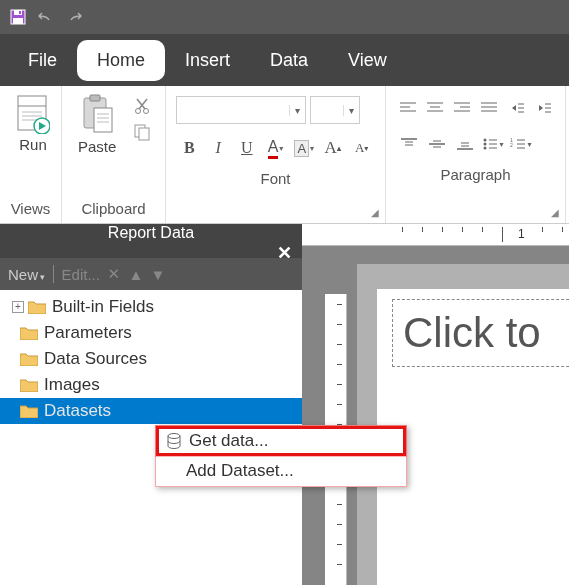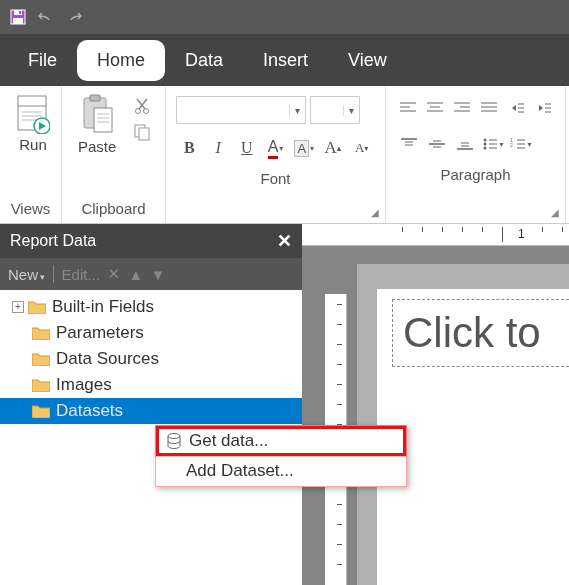--- a/index.html
+++ b/index.html
@@ -43,31 +43,31 @@
   
   .para-group { width: 180px; }
   .para-row { display: flex; gap: 2px; padding: 6px 4px; }
   .para-btn { width: 26px; height: 24px; display: flex; align-items: center; justify-content: center; }
   
   
   .main { display: flex; height: calc(585px - 34px - 52px - 138px); }
   
   
   .panel { width: 302px; background: #fff; display: flex; flex-direction: column; }
-  .panel-title { height: 34px; background: #444; color: #fff; display: flex; align-items: center; padding: 0 10px; font-size: 16px; }
+  .panel-title { height: 34px; background: #444; color: #fff; display: flex; align-items: center; padding: 0 10px; font-size: 16px; flex-direction: column; }
   .panel-close { margin-left: auto; font-size: 18px; font-weight: bold; cursor: pointer; }
   .panel-toolbar { height: 32px; background: #555; display: flex; align-items: center; padding: 0 8px; gap: 6px; color: #ccc; font-size: 15px; }
   .panel-toolbar .tb-sep { width: 1px; height: 18px; background: #888; margin: 0 2px; }
   .panel-toolbar .disabled { color: #888; }
   .tb-arrow { font-size: 9px; margin-left: 2px; }
   .tb-icon { width: 16px; height: 16px; display: inline-flex; align-items: center; justify-content: center; }
   
   .tree { flex: 1; background: #fff; padding-top: 4px; position: relative; }
   .tree-item { display: flex; align-items: center; height: 26px; padding-left: 12px; font-size: 17px; color: #333; }
-  .tree-item.child { padding-left: 32px; }
+  .tree-item.child { padding-left: 20px; }
   .tree-item.selected { background: #007acc; color: #e5e5e5; }
   .tree-expand { width: 12px; height: 12px; border: 1px solid #999; display: flex; align-items: center; justify-content: center; font-size: 10px; line-height: 1; margin-right: 4px; color: #666; background: #fff; }
   .folder-icon { width: 18px; height: 14px; margin-right: 6px; display: inline-block; flex-shrink: 0; }
   
   
   .context-menu { position: absolute; left: 155px; top: 135px; background: #fff; border: 1px solid #fca5a5; box-shadow: 2px 2px 6px rgba(0,0,0,0.3); width: 252px; z-index: 10; }
   .ctx-item { height: 30px; display: flex; align-items: center; padding: 0 10px 0 30px; font-size: 17px; color: #333; position: relative; }
   .ctx-item .ctx-icon { position: absolute; left: 6px; width: 18px; height: 18px; display: flex; align-items: center; justify-content: center; }
   .ctx-highlight { border: 3px solid #e41414; box-shadow: 0 0 0 1px rgba(228,20,20,0.3); }
   
@@ -104,22 +104,22 @@
   <div class="qat-btn undo-redo">
     <svg width="18" height="14" viewBox="0 0 18 14">
       <path d="M13 3 L16 6 L13 9 M16 6 Q8 6 6 10" stroke-width="1.5"></path>
     </svg>
   </div>
 </div>
 
 <div class="menubar">
   <div class="menu-tab">File</div>
   <div class="menu-tab active">Home</div>
+  <div class="menu-tab">Insert</div>
   <div class="menu-tab">Data</div>
-  <div class="menu-tab">Insert</div>
   <div class="menu-tab">View</div>
 </div>
 
 <div class="ribbon">
 
   <div class="ribbon-group" style="width:62px">
     <div class="ribbon-group-body">
       <div class="big-btn">
         <svg width="34" height="40" viewBox="0 0 34 40">
           <rect x="2" y="2" width="28" height="34" fill="none" stroke="#888" stroke-width="1"></rect>

